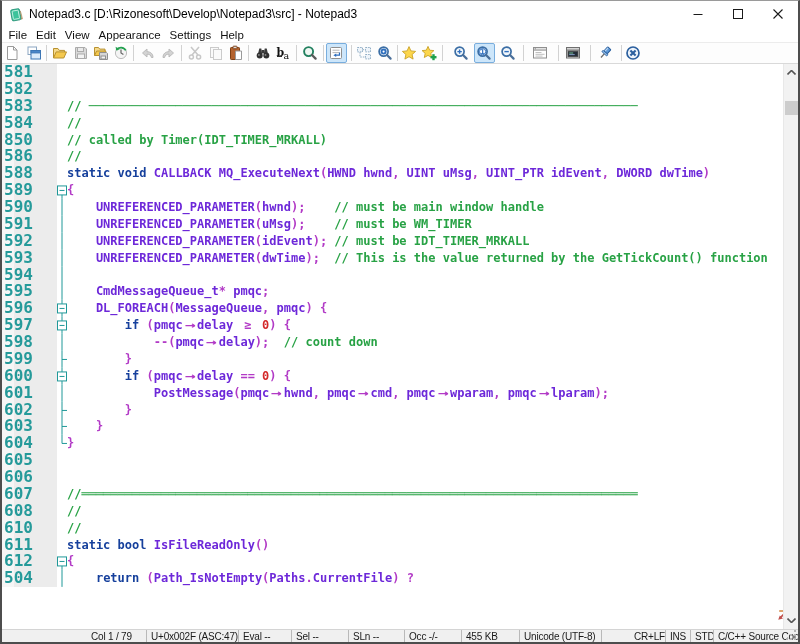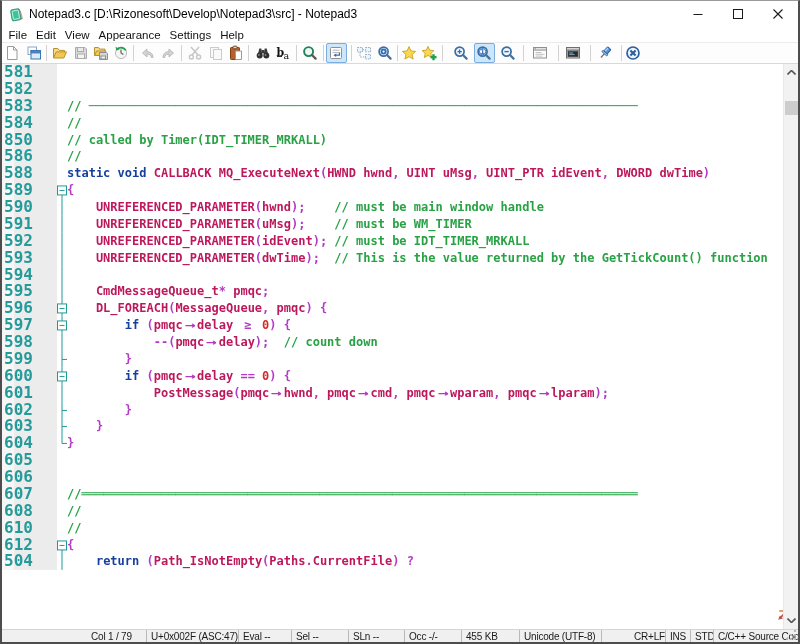--- a/index.html
+++ b/index.html
@@ -36,21 +36,21 @@
       background:linear-gradient(to right,#f6f6f6 0,#f6f6f6 12px,#ececec 12px);}
   .bm{width:21px;flex:0 0 auto;background:#ececec;}
   .fold{width:10px;flex:0 0 auto;background:#fff;}
   .fold svg{display:block;}
   .code{flex:1;white-space:pre;overflow:hidden;
         font-family:"DejaVu Sans Mono",monospace;font-size:12px;font-weight:bold;color:#111;}
   .code .k{color:#16409c;}
   .code .c{color:#28a245;}
   .code .o{color:#b23ac6;}
   .code .n{color:#d42a2a;}
-  .code .t{color:#be185d;}
+  .code .t{color:#6d28d9;}
   .code .w2{display:inline-block;width:2ch;text-align:center;}
   .code .ar{transform:scaleX(1.5);transform-origin:center;}
   .wrapmark{position:absolute;}
   
   .vscroll{position:absolute;right:0;top:0;width:15px;height:565px;background:#f2f2f2;border-left:1px solid #e8e8e8;}
   .sbarrow{position:absolute;left:0;width:15px;height:17px;display:flex;align-items:center;justify-content:center;}
   .sbup{top:0;}
   .sbdown{bottom:0;}
   .sbthumb{position:absolute;left:1px;width:13px;background:#cdcdcd;}
   
@@ -603,20 +603,26 @@
           <span class="ln">608</span>
           <span class="bm"></span>
           <span class="fold"></span>
           <span class="code"><span class="c">//</span></span>
         </div>
         <div class="line">
           <span class="ln">610</span>
           <span class="bm"></span>
           <span class="fold"></span>
           <span class="code"><span class="c">//</span></span>
+        </div>
+        <div class="line">
+          <span class="ln">611</span>
+          <span class="bm"></span>
+          <span class="fold"></span>
+          <span class="code"><span class="k">static</span><span class="t"> </span><span class="k">bool</span><span class="t"> IsFileReadOnly</span><span class="o">()</span></span>
         </div>
         <div class="line">
           <span class="ln">612</span>
           <span class="bm"></span>
           <span class="fold">
             <svg width="10" height="16.875" viewBox="0 0 10 16.875">
               <rect x="0.5" y="3.9375" width="9" height="9" fill="#fff" stroke="#1f9898"></rect>
               <path d="M2.5 8.4375 H7.5" stroke="#1f9898"></path>
               <path d="M5 12.9375 V16.875" stroke="#1f9898"></path>
             </svg>

